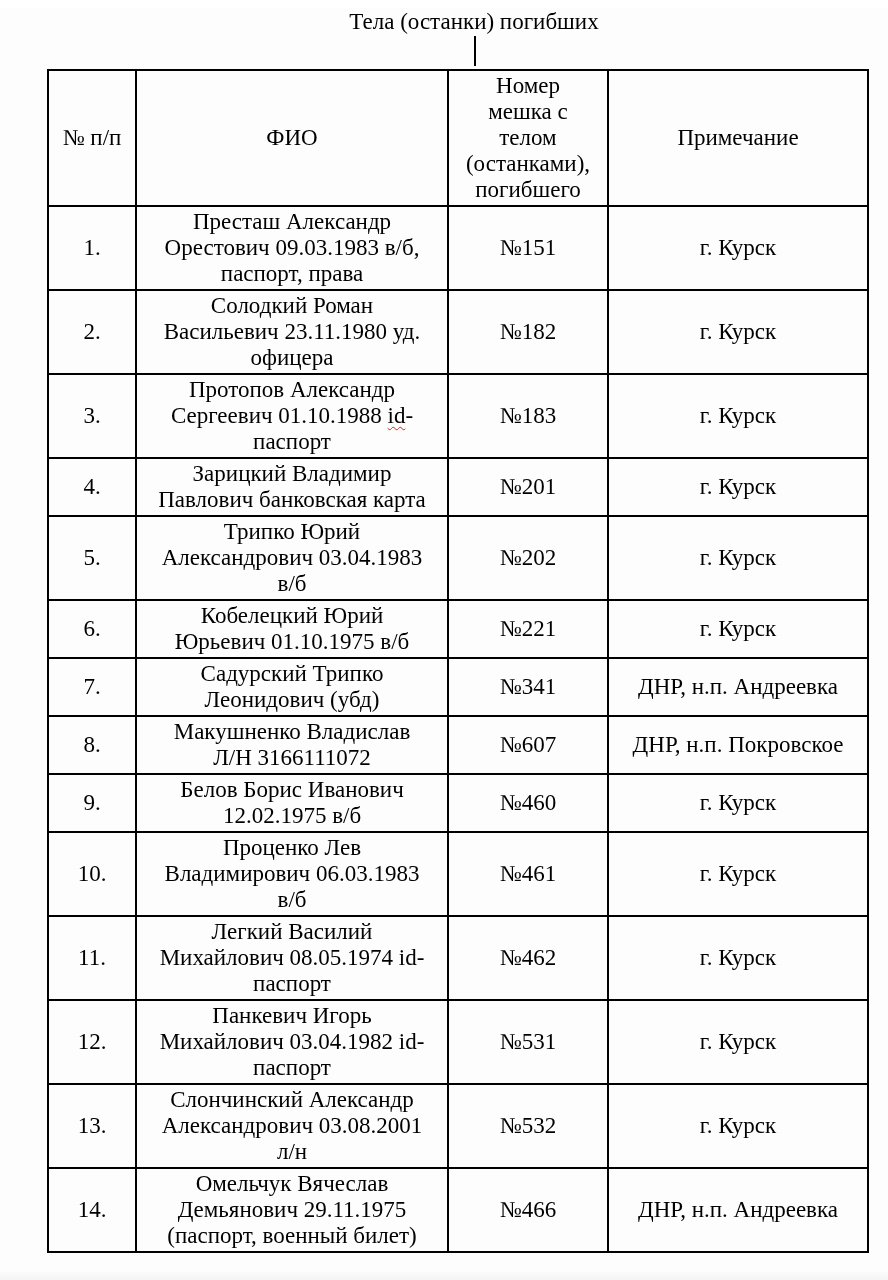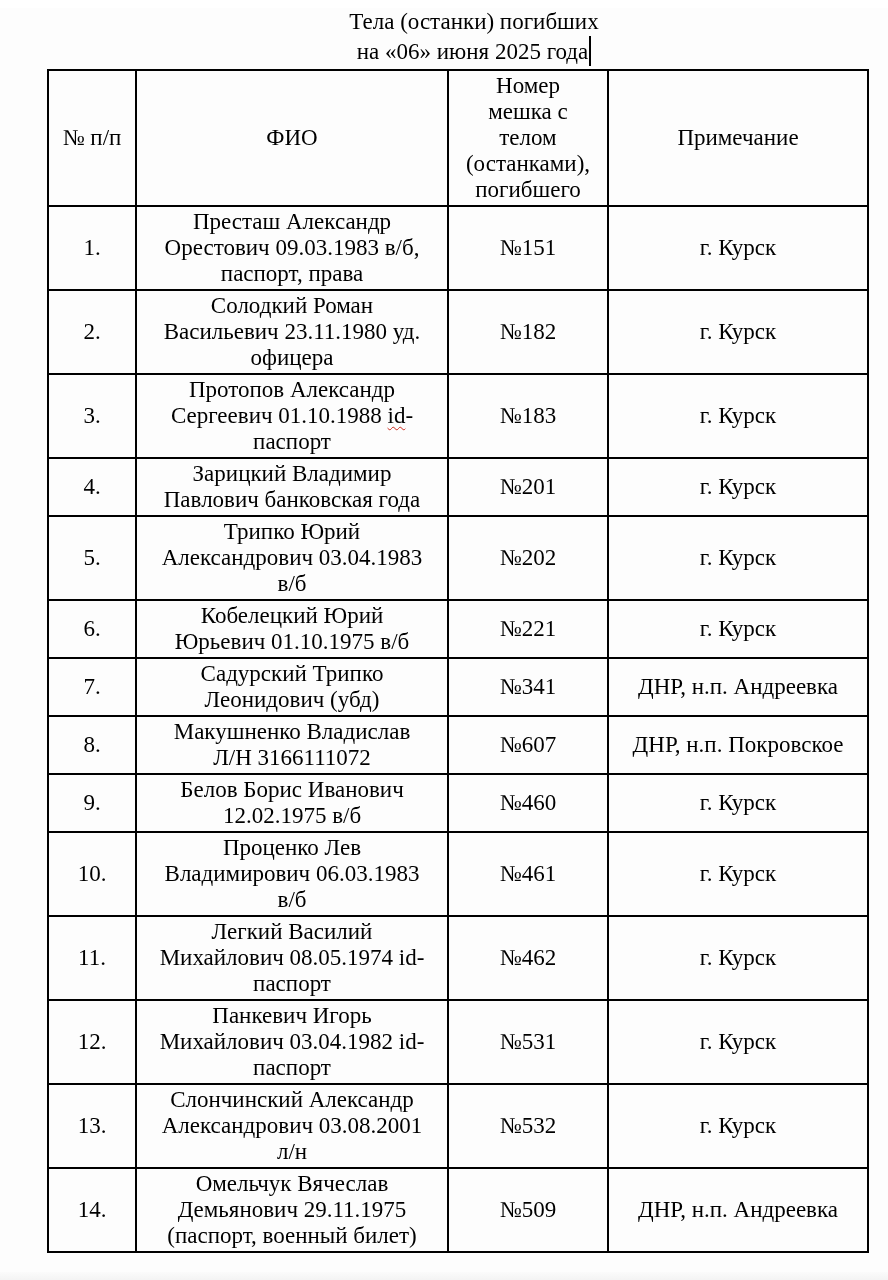--- a/index.html
+++ b/index.html
@@ -66,21 +66,21 @@
     background: linear-gradient(#fbfbfb, #ececec);
   }
 </style>
 </head>
 <body>
 
 <div class="page">
 
   <div class="doc-title">
     <div>Тела (останки) погибших</div>
-    <div><span>на «06» июня 2025 года</span><span class="caret"></span></div>
+    <div><span class="caret"></span></div>
   </div>
 
   <table class="doc-table">
     <colgroup>
       <col style="width:88px">
       <col style="width:312px">
       <col style="width:160px">
       <col style="width:260px">
     </colgroup>
     <thead>
@@ -119,21 +119,21 @@
       <td class="c-name">Протопов Александр
 Сергеевич 01.10.1988 <span class="squiggle">id</span>-
 паспорт</td>
       <td class="c-bag">№183</td>
       <td class="c-note">г. Курск</td>
     </tr>
 
     <tr>
       <td class="c-num">4.</td>
       <td class="c-name">Зарицкий Владимир
-Павлович банковская года</td>
+Павлович банковская карта</td>
       <td class="c-bag">№201</td>
       <td class="c-note">г. Курск</td>
     </tr>
 
     <tr>
       <td class="c-num">5.</td>
       <td class="c-name">Трипко Юрий
 Александрович 03.04.1983
 в/б</td>
       <td class="c-bag">№202</td>
@@ -206,20 +206,20 @@
 л/н</td>
       <td class="c-bag">№532</td>
       <td class="c-note">г. Курск</td>
     </tr>
 
     <tr>
       <td class="c-num">14.</td>
       <td class="c-name">Омельчук Вячеслав
 Демьянович 29.11.1975
 (паспорт, военный билет)</td>
-      <td class="c-bag">№509</td>
+      <td class="c-bag">№466</td>
       <td class="c-note">ДНР, н.п. Андреевка</td>
     </tr>
   </tbody>
   </table>
 
   <div class="bottom-strip"></div>
 </div>
 
 </body></html>

